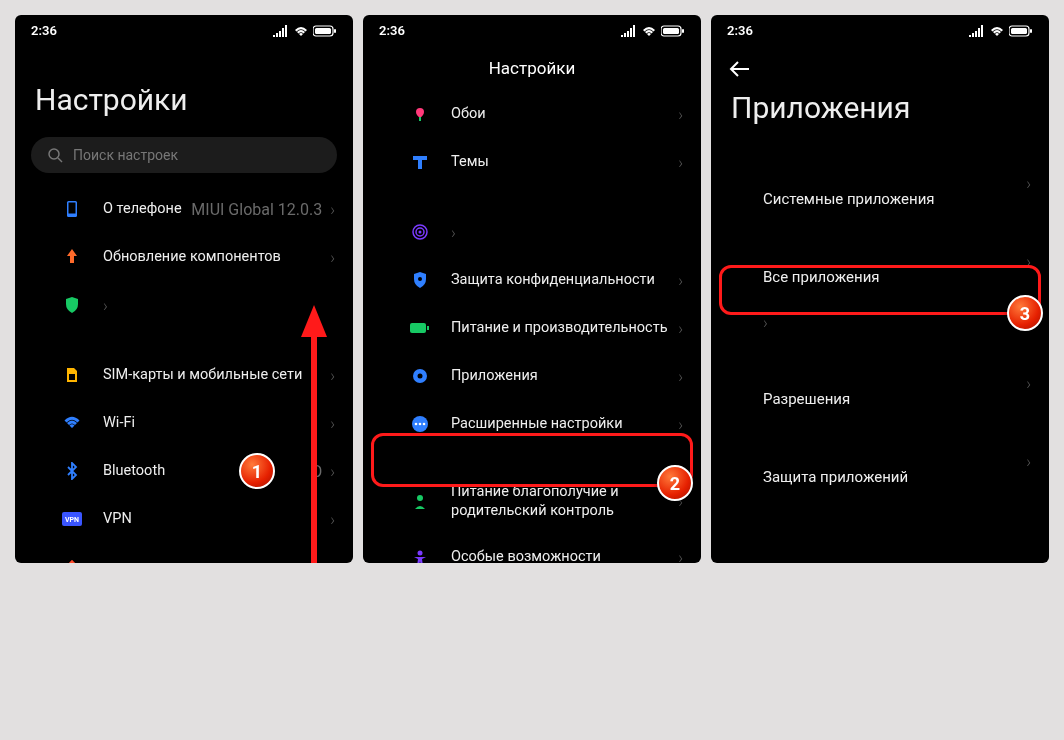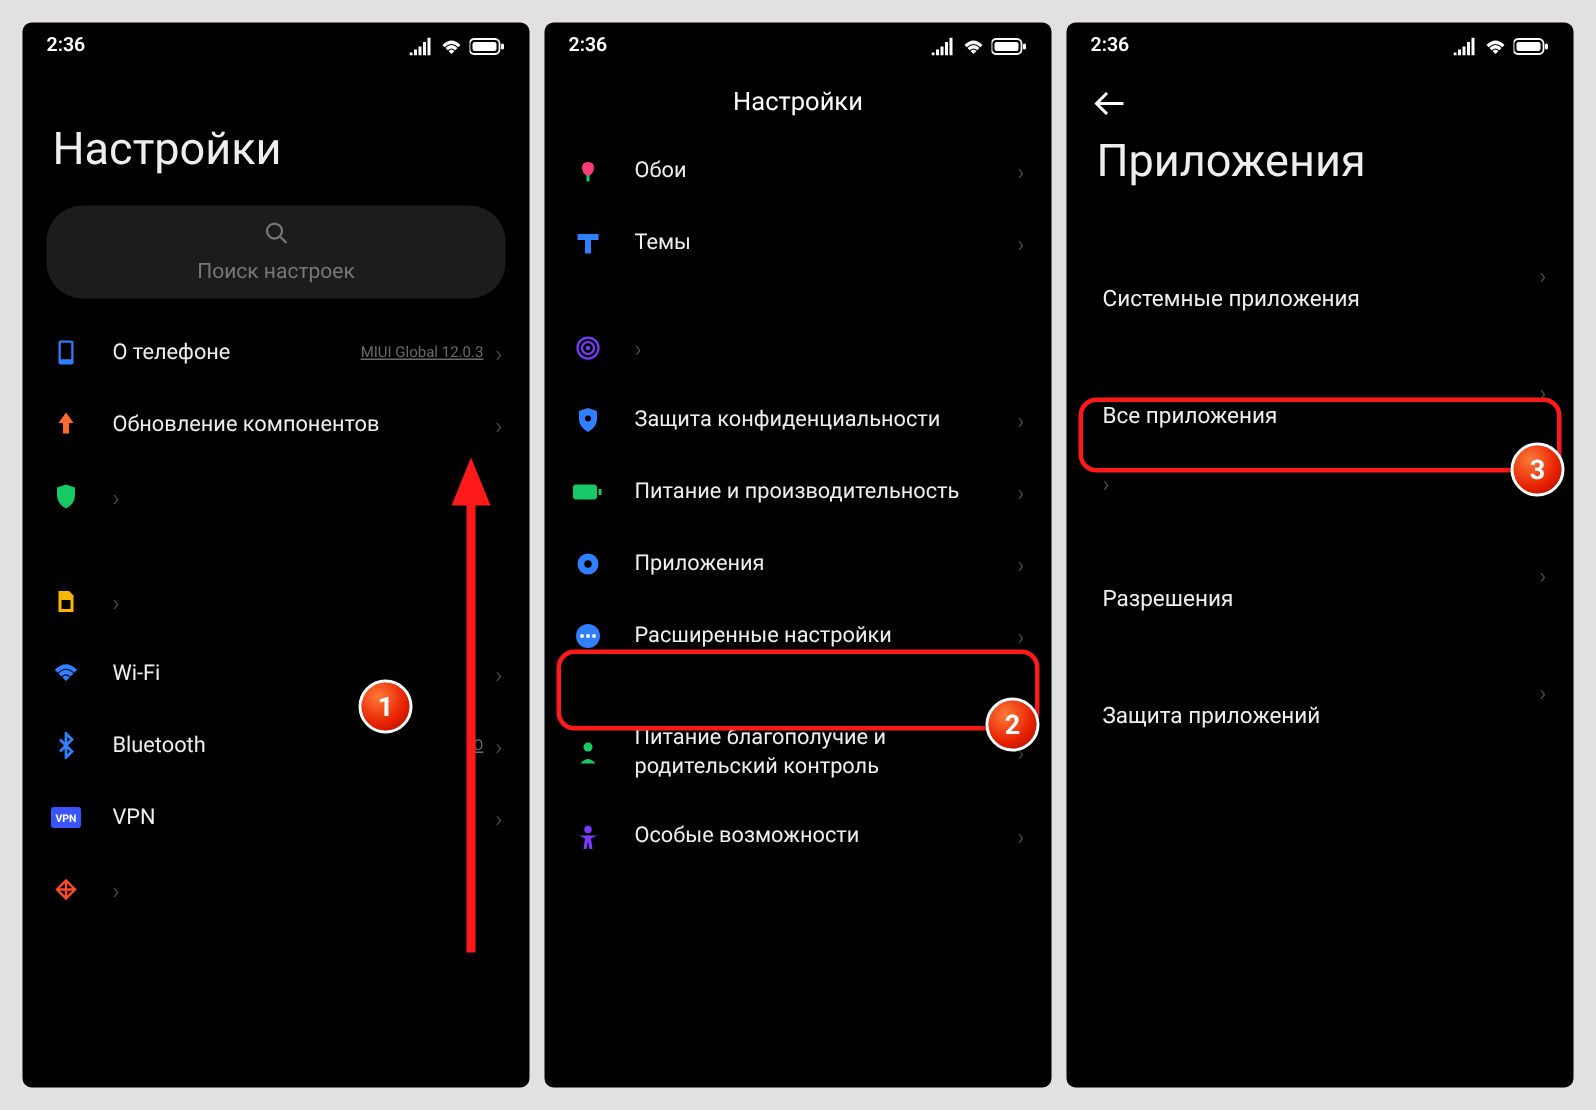--- a/index.html
+++ b/index.html
@@ -9,21 +9,21 @@
     width: 1064px;
     height: 740px;
     display: flex;
     gap: 10px;
     padding: 15px 15px;
     position: relative;
   }
   .phone {
     background: #000;
     width: 338px;
-    height: 710px;
+    height: 548px;
     border-radius: 6px;
     overflow: hidden;
     color: #fff;
     position: relative;
     display: flex;
     flex-direction: column;
   }
   .statusbar {
     display: flex;
     justify-content: space-between;
@@ -60,23 +60,22 @@
   .search {
     margin: 8px 16px 12px;
     background: #1c1c1c;
     border-radius: 24px;
     padding: 10px 16px;
     display: flex;
     align-items: center;
     gap: 10px;
     color: #777;
     font-size: 14px;
-    flex-direction: column;
-  }
-  .list { flex: 1; overflow: hidden; }
+  }
+  .list { flex: 1; overflow: hidden; padding-left: 28px; }
   .row {
     display: flex;
     align-items: center;
     padding: 13px 18px 13px 18px;
     position: relative;
   }
   .row .icon {
     width: 22px;
     height: 22px;
     margin-right: 20px;
@@ -85,24 +84,23 @@
     align-items: center;
     justify-content: center;
   }
   .row .label {
     flex: 1;
     font-size: 14.5px;
     color: #eee;
     line-height: 1.3;
   }
   .row .sub {
-    font-size: 10px;
+    font-size: 16px;
     color: #6a6a6a;
     margin-right: 8px;
-    text-decoration: underline;
   }
   .row .chev {
     color: #555;
     font-size: 16px;
     font-weight: 300;
   }
   .row-noicon { padding-left: 24px; }
   .row-noicon .label { font-size: 15px; margin-top: 32px; }
   .gap { height: 22px; }
   .highlight-box {
@@ -210,20 +208,21 @@
 
     <div class="gap"></div>
 
     <div class="row">
       <span class="icon">
           <svg width="18" height="18" viewBox="0 0 18 18">
             <path fill="#ffb500" d="M4 2 H11 L14 5 V16 H4 Z"></path>
             <rect x="6" y="8" width="6" height="6" fill="#000"></rect>
           </svg>
         </span>
+      <span class="label">SIM-карты и мобильные сети</span>
       <span class="chev">›</span>
     </div>
 
     <div class="row">
       <span class="icon">
           <svg width="18" height="18" viewBox="0 0 18 18">
             <path fill="#2f7fff" d="M9 14 L6.5 11.5 Q9 9 11.5 11.5 Z M4 9 Q9 4 14 9 L12 11 Q9 8 6 11 Z M1.5 6.5 Q9 -1 16.5 6.5 L14.5 8.5 Q9 3 3.5 8.5 Z"></path>
           </svg>
         </span>
       <span class="label">Wi-Fi</span>

